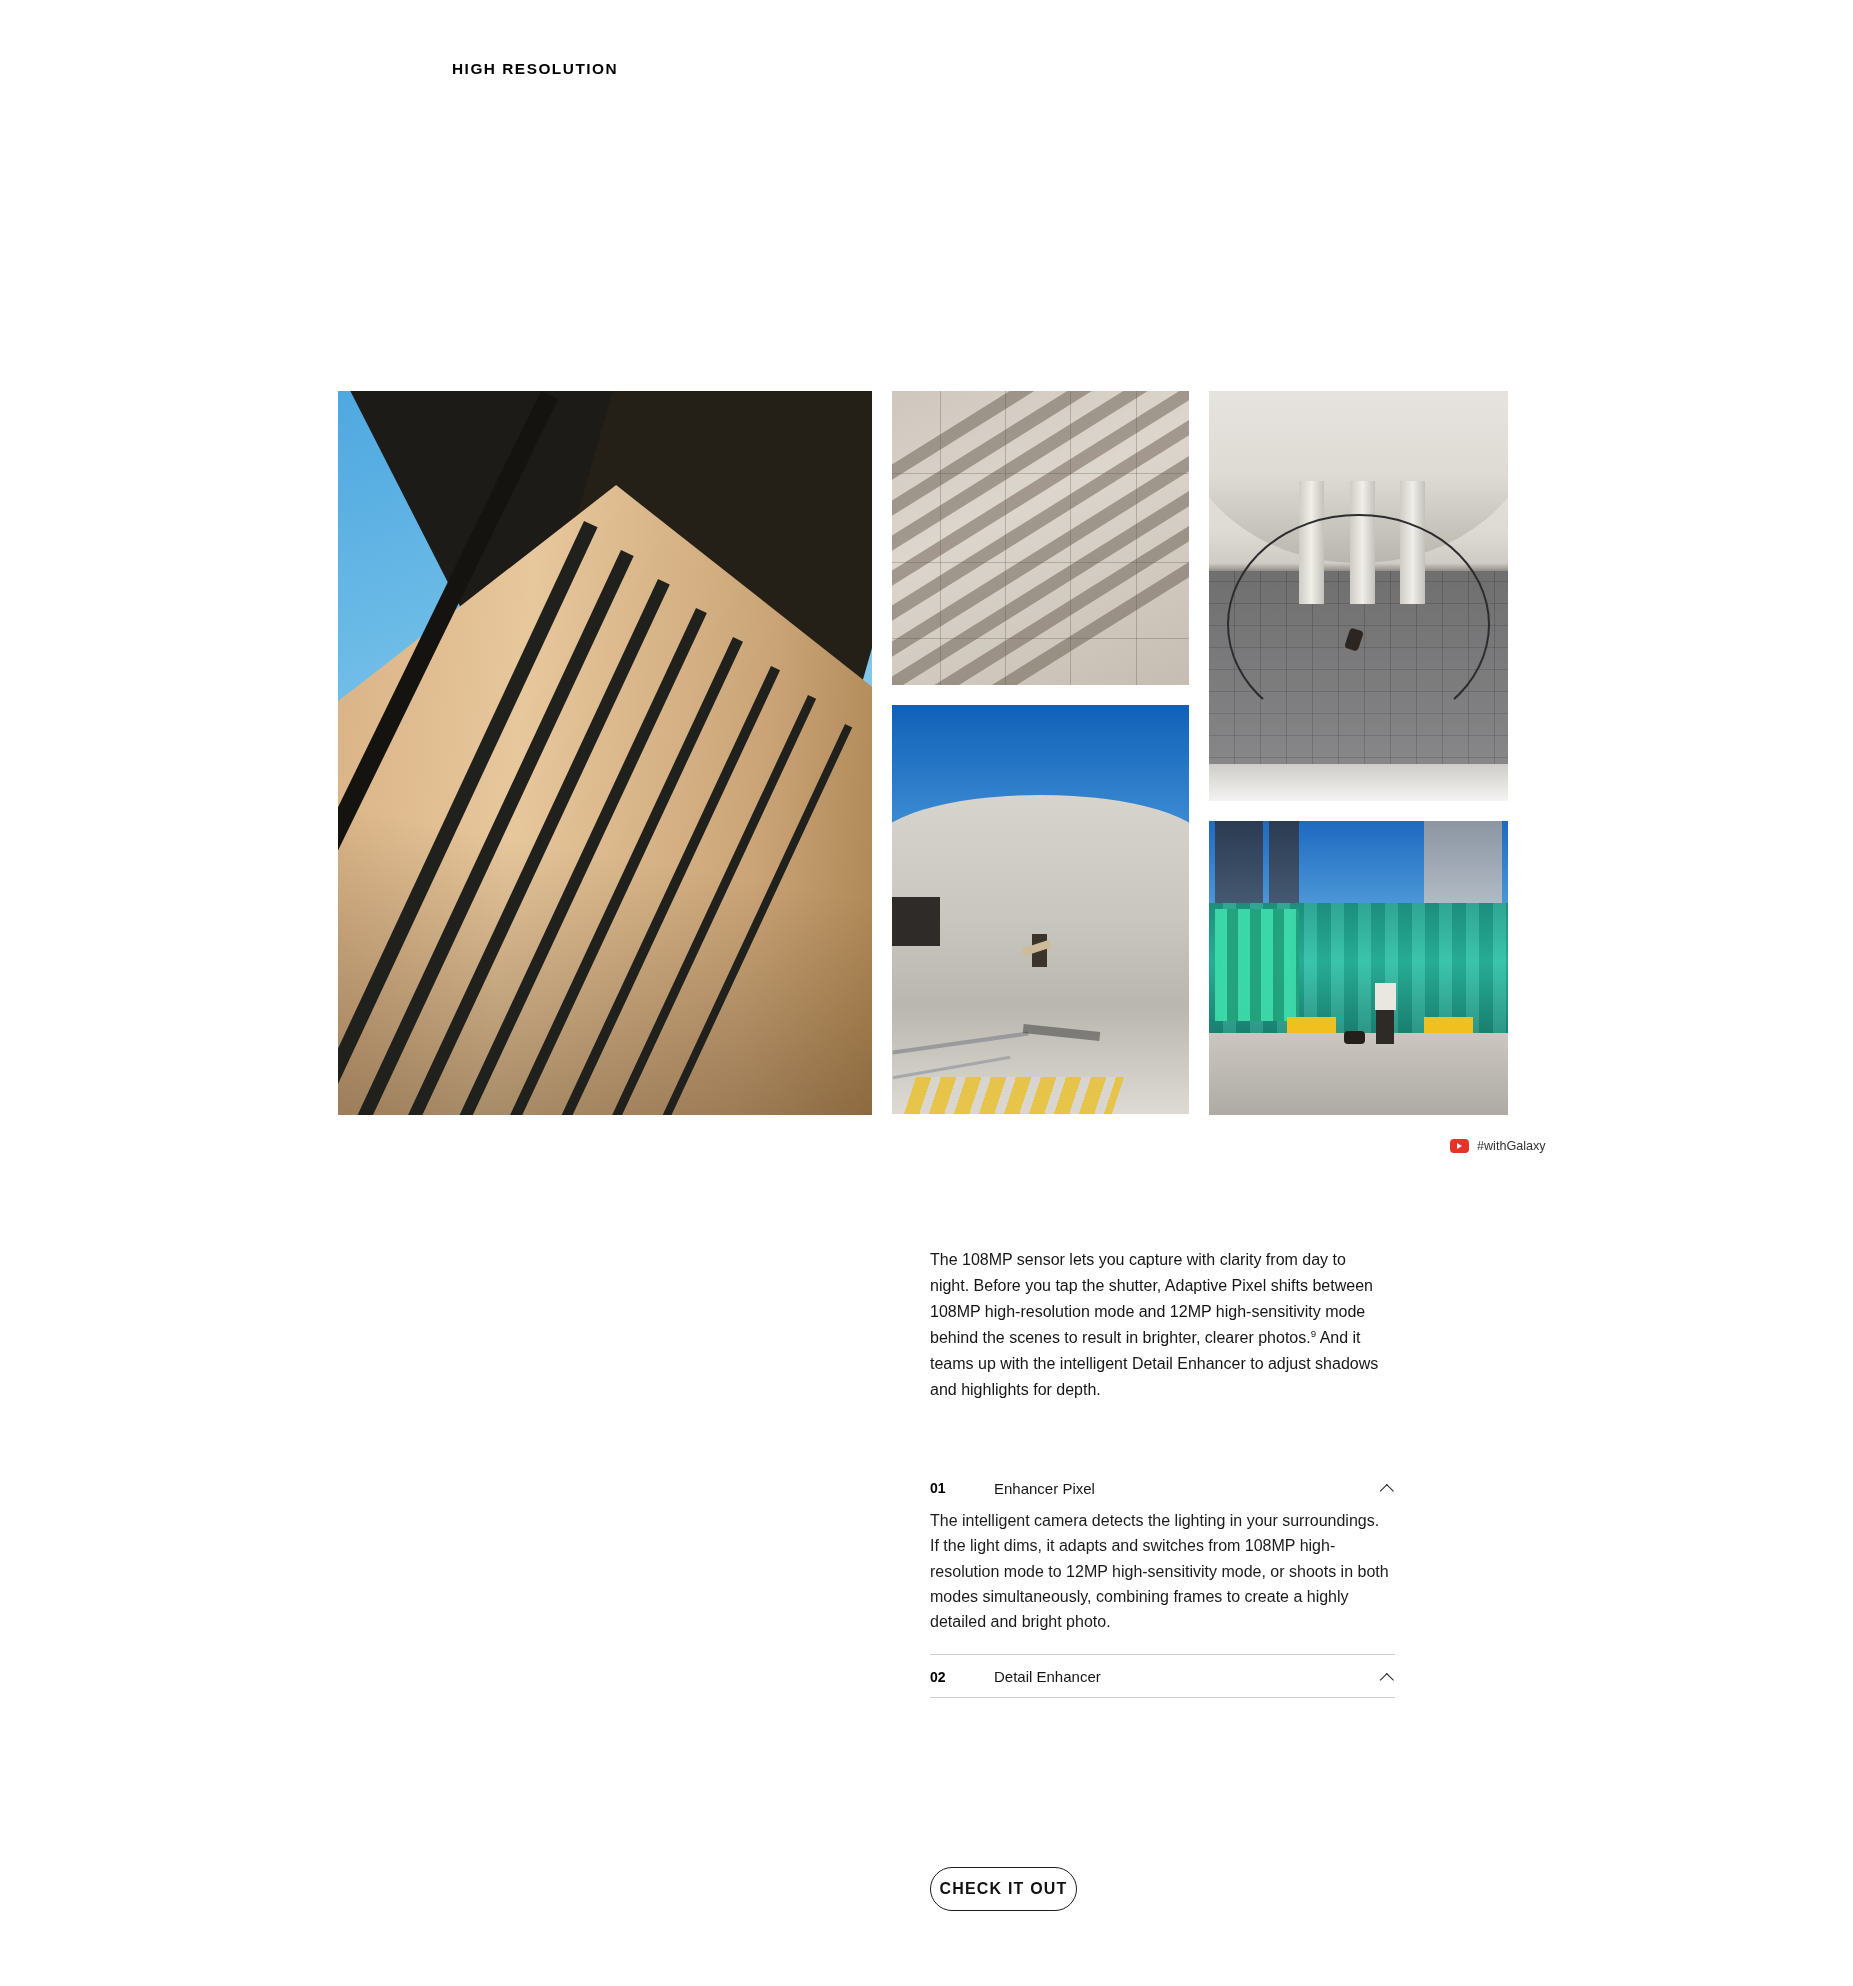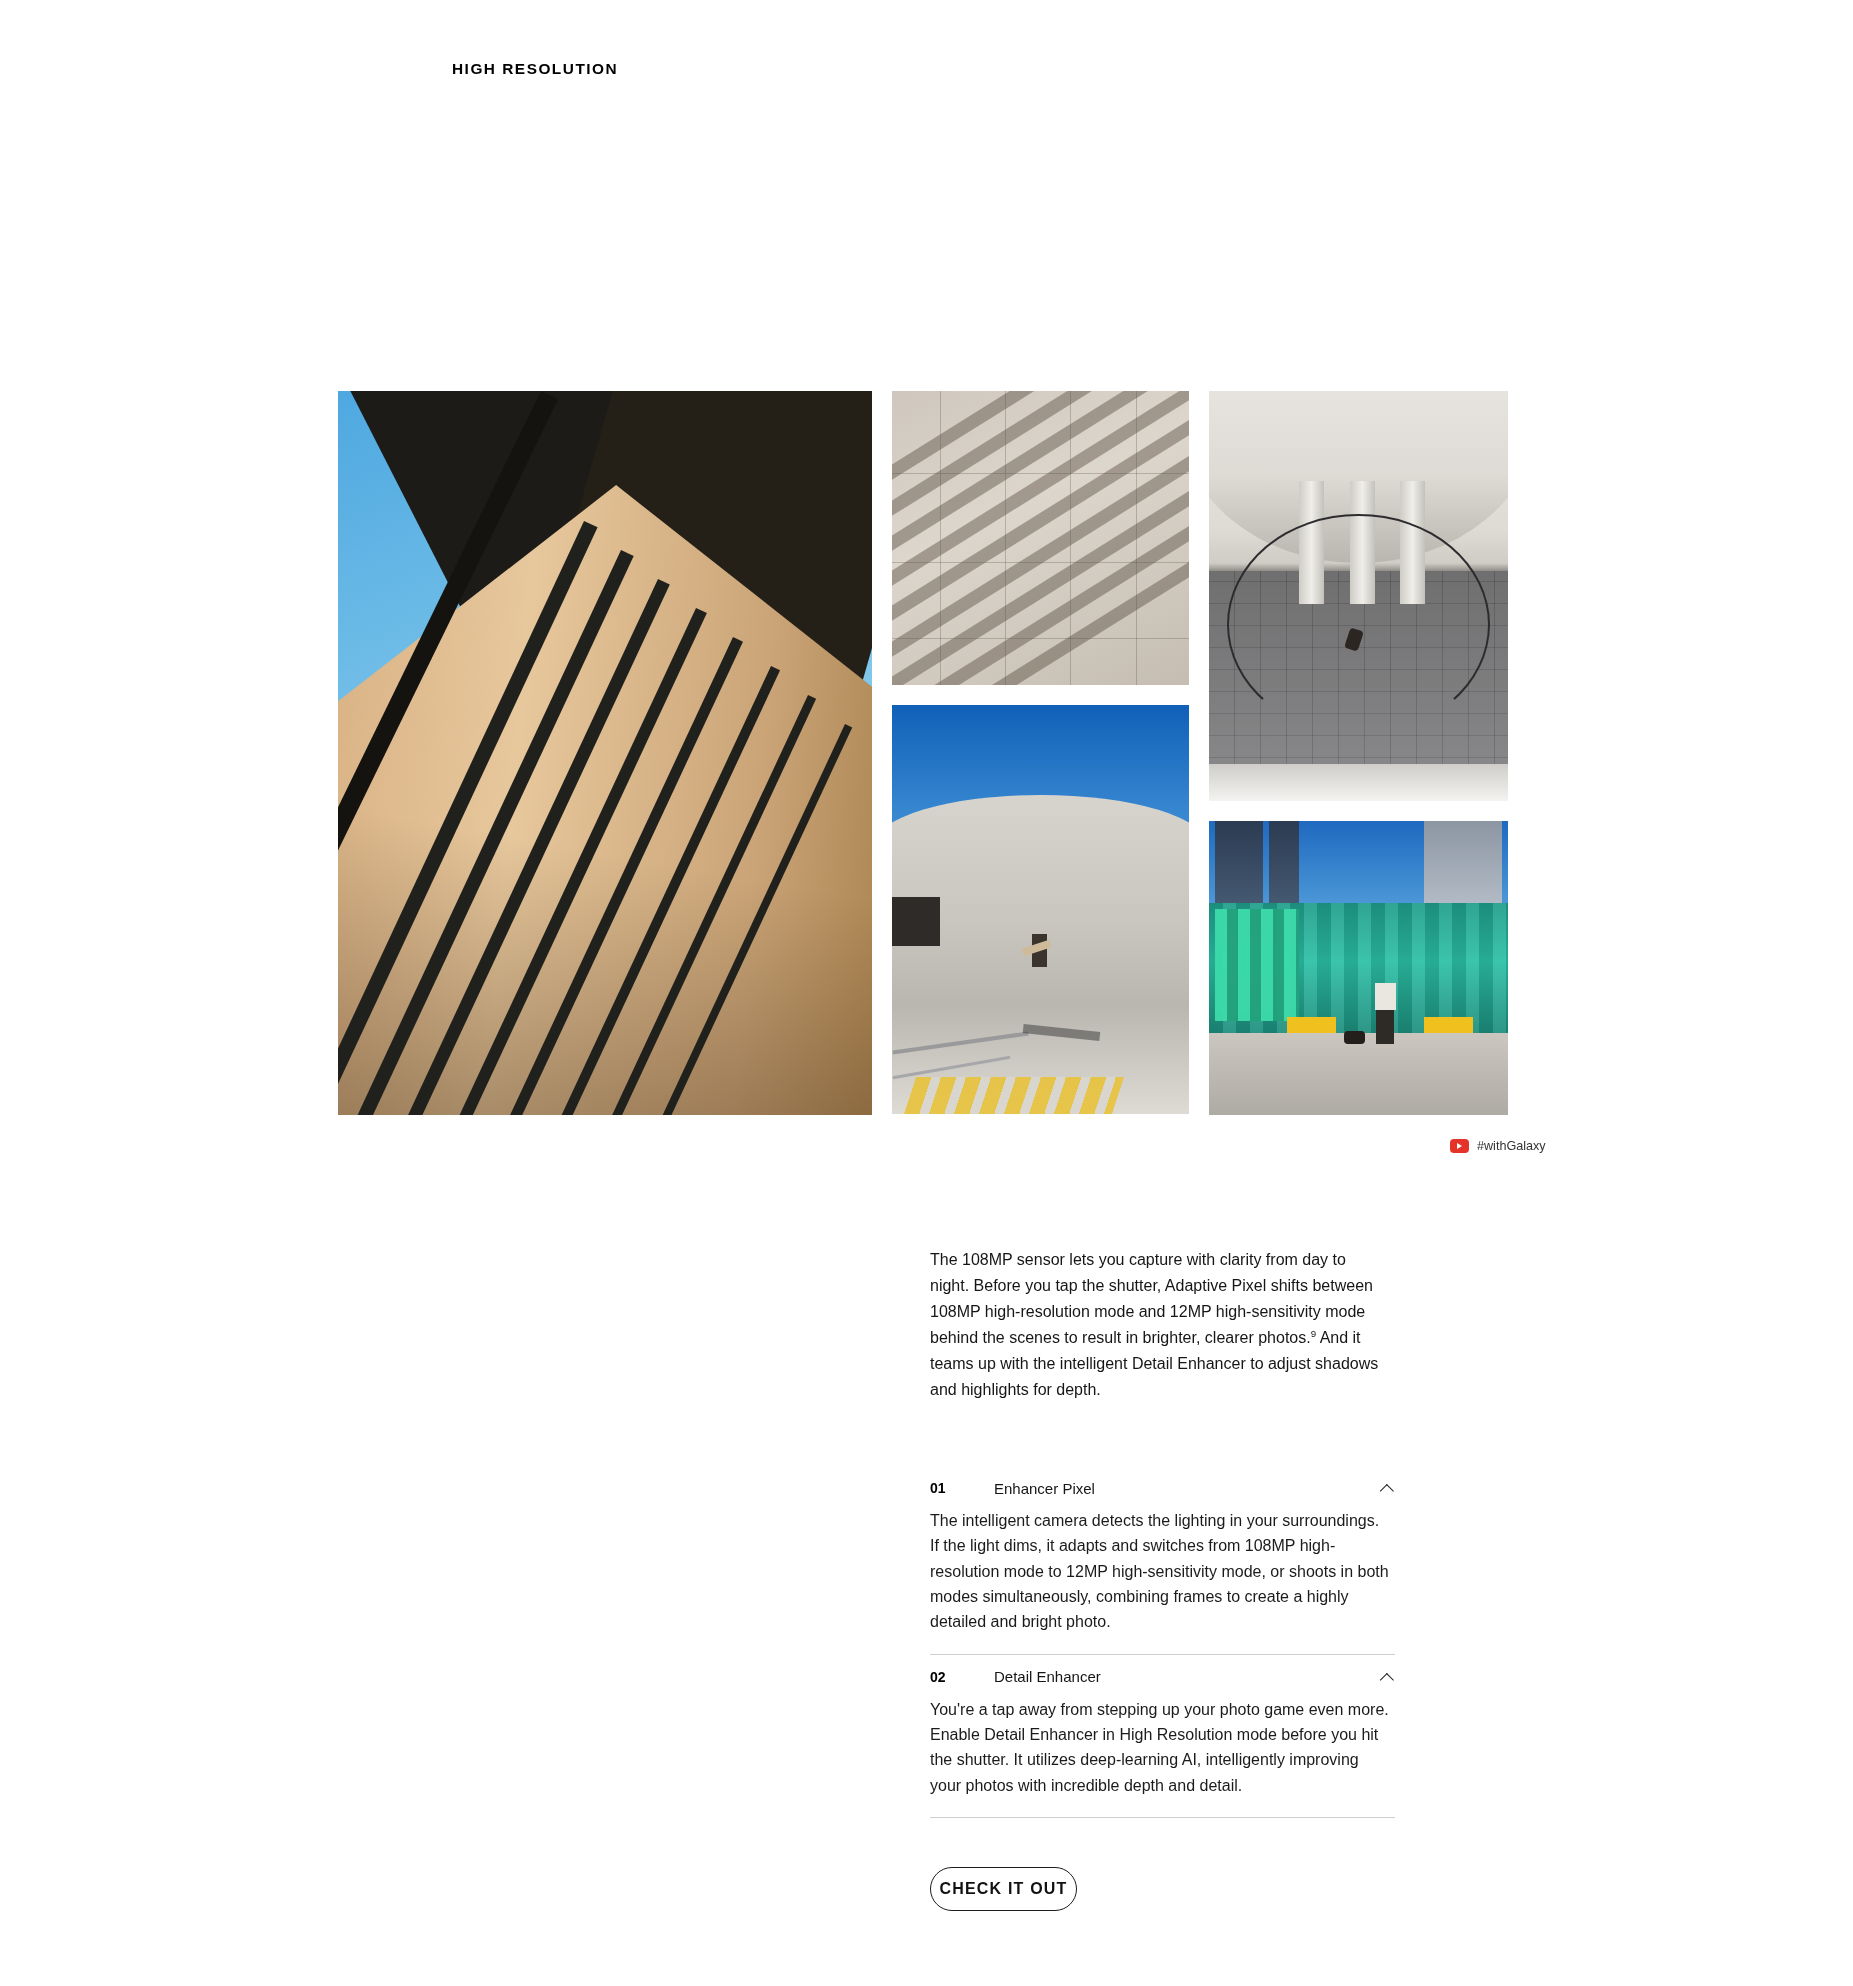--- a/index.html
+++ b/index.html
@@ -471,21 +471,20 @@
       </div>
       <div class="acc-body">The intelligent camera detects the lighting in your surroundings. If the light dims, it adapts and switches from 108MP high-resolution mode to 12MP high-sensitivity mode, or shoots in both modes simultaneously, combining frames to create a highly detailed and bright photo.</div>
     </div>
 
     <div class="acc-item">
       <div class="acc-head">
         <span class="acc-num">02</span>
         <span class="acc-title">Detail Enhancer</span>
         <span class="chev"></span>
       </div>
-      <div class="acc-body">You're a tap away from stepping up your photo game even more. Enable Detail Enhancer in High Resolution mode before you hit the shutter. It utilizes deep-learning AI, intelligently improving your photos with incredible depth and detail.</div>
     </div>
 
   </div>
 
   <button class="cta">CHECK IT OUT</button>
 
 </div>
 
 
 </body></html>

